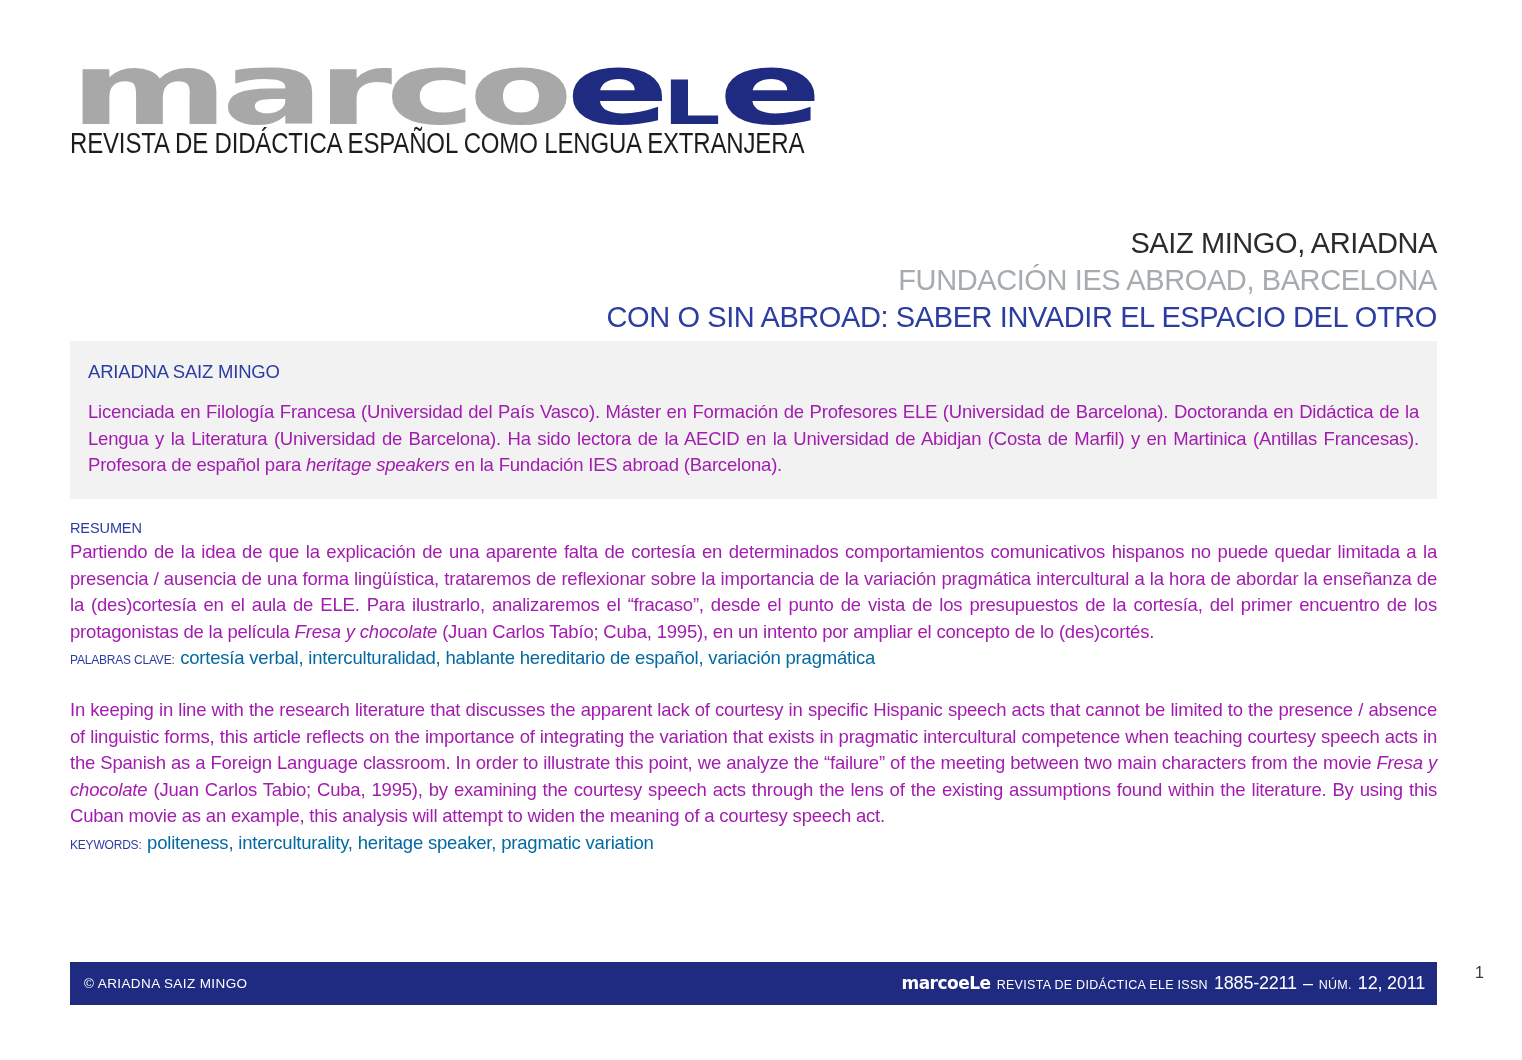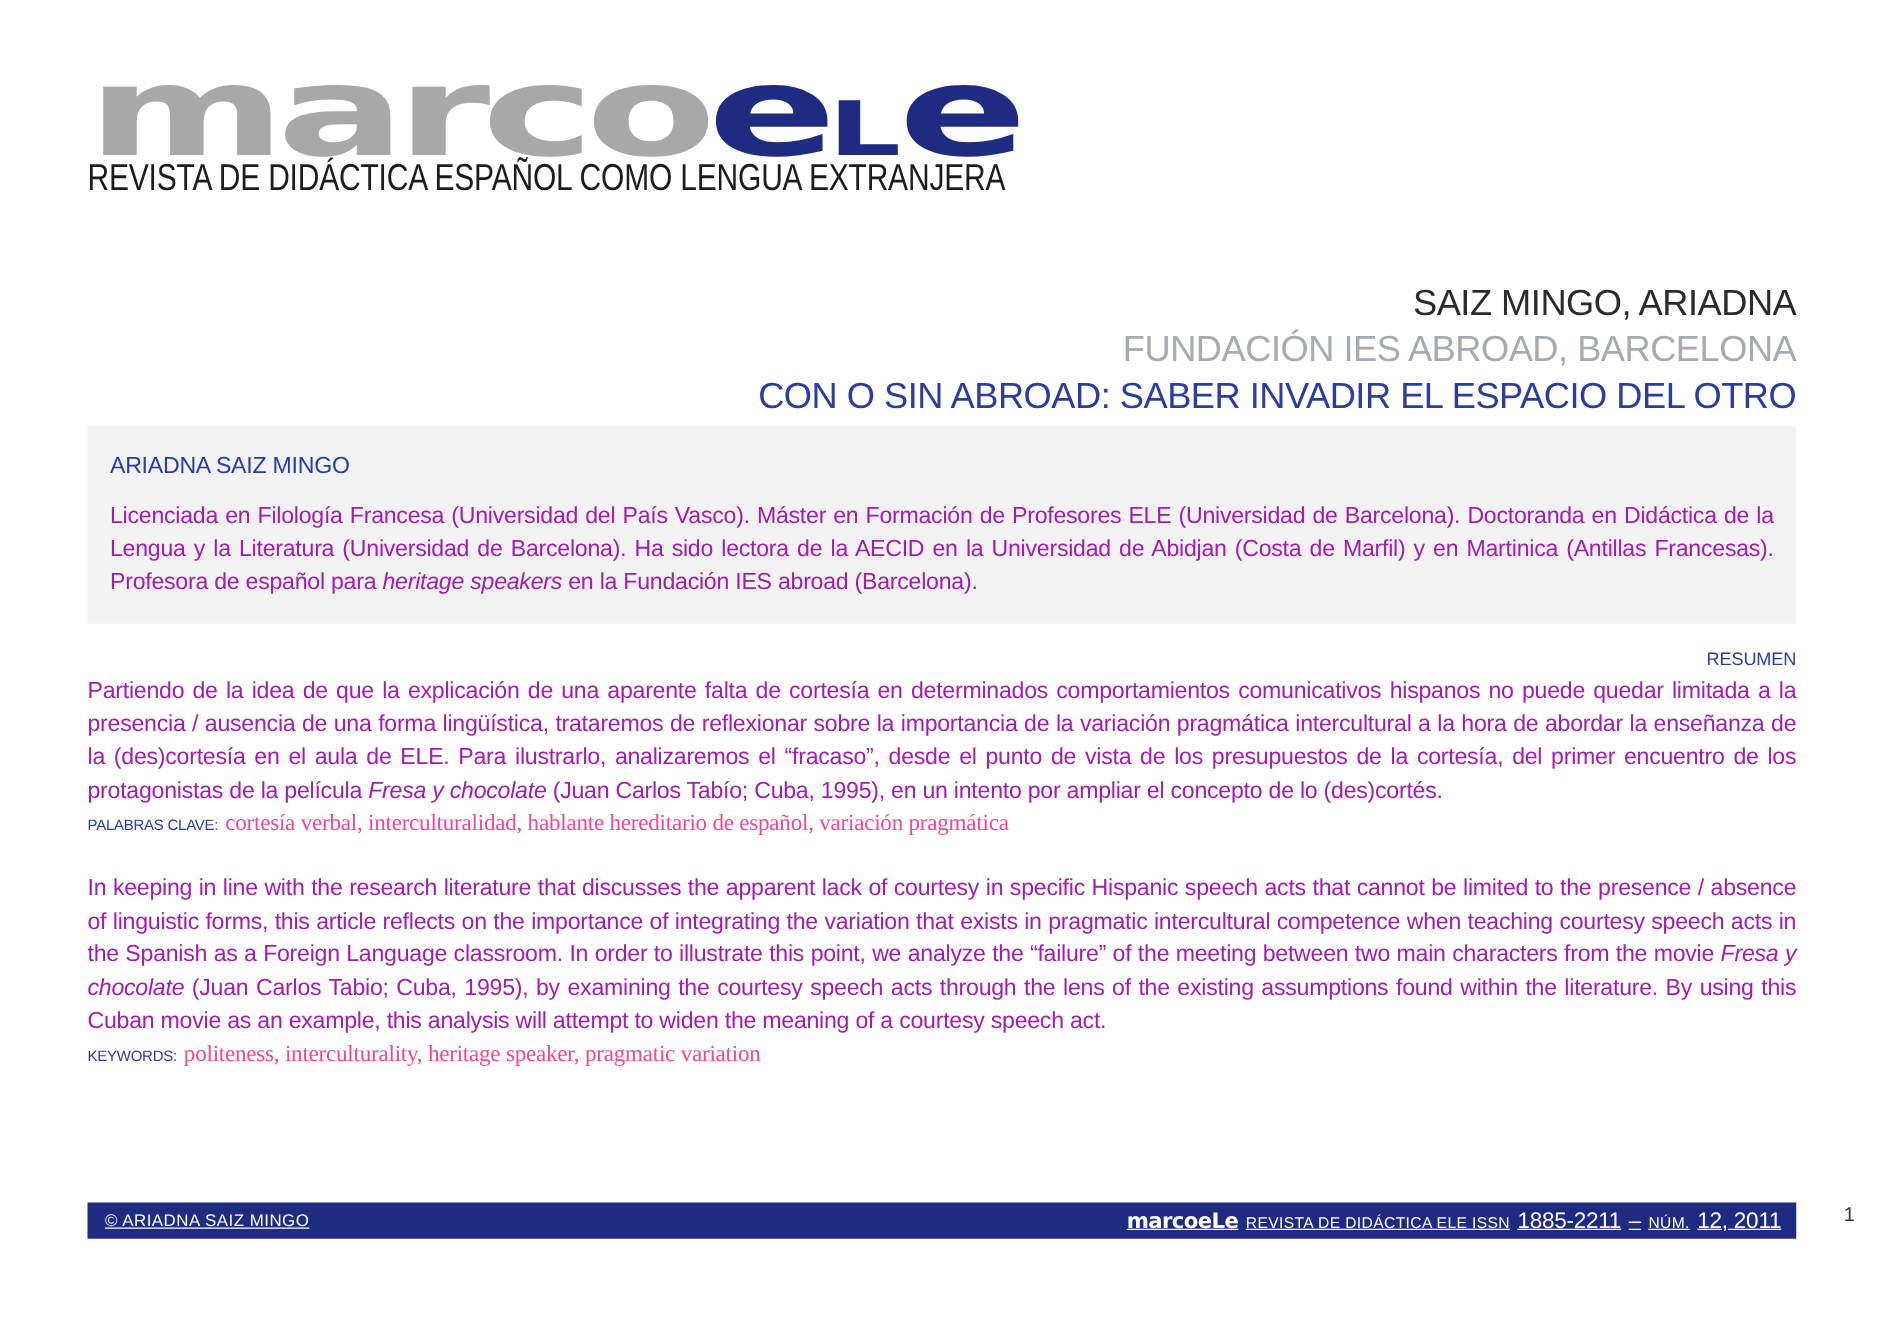--- a/index.html
+++ b/index.html
@@ -95,45 +95,43 @@
     left:70px;
     width:1367px;
   }
   .sec-resumen{top:517px;}
   .sec-abstract{top:697px;}
   .section-label{
     color:var(--accent-blue);
     font-size:14.5px;
     letter-spacing:-0.1px;
     line-height:22px;
-    text-align:right;
   }
   .kw-line{
     font-size:18.5px;
     line-height:26.5px;
     letter-spacing:-0.2px;
   }
   .kw-label{
     color:var(--accent-blue);
     font-size:12px;
   }
-  .kw-text{color:#ec4899;margin-left:0.30em;font-family:Liberation Serif, serif;}
+  .kw-text{color:#0369a1;margin-left:0.30em;}
 
   
   .footer-bar{
     position:absolute;
     left:70px;top:962px;
-    width:1367px;height:29px;
+    width:1367px;height:43px;
     background:var(--navy);
     color:var(--white);
     display:flex;
     justify-content:space-between;
     align-items:center;
     padding:0 12px 0 14px;
-    text-decoration:underline;
   }
   .footer-left{
     font-size:13.5px;
     letter-spacing:0.4px;
     white-space:nowrap;
   }
   .footer-right{
     display:flex;
     align-items:baseline;
     gap:6px;

